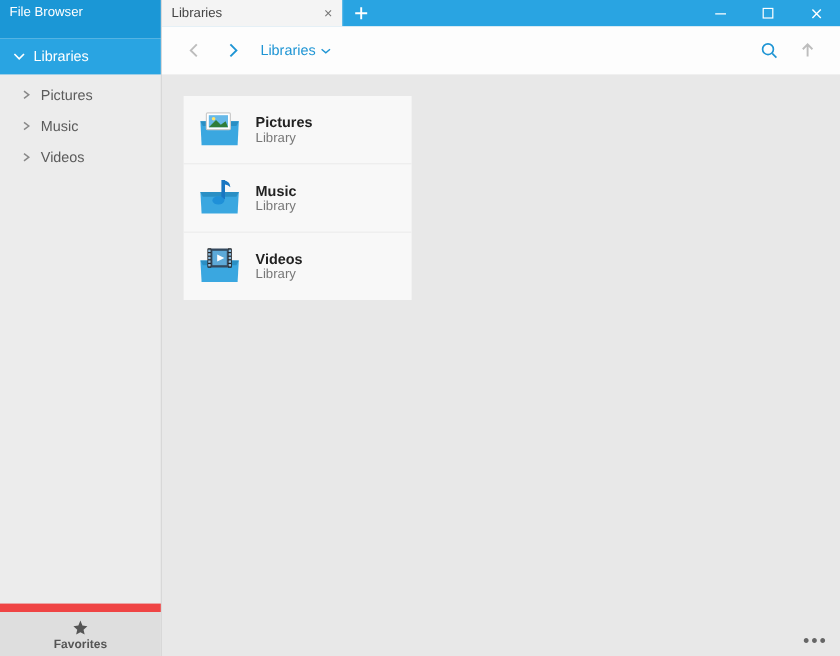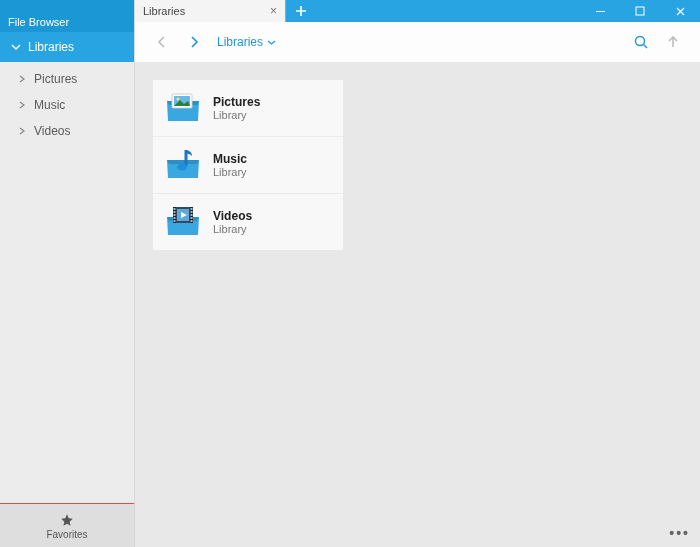--- a/index.html
+++ b/index.html
@@ -27,21 +27,21 @@
     flex-direction: column;
     background: #ececec;
     border-right: 1px solid #d8d8d8;
   }
   .sidebar-header {
     height: 22px;
     background: #1b97d6;
     color: #fff;
     font-size: 11px;
     display: flex;
-    align-items: flex-start;
+    align-items: flex-end;
     padding: 16px 8px;
   }
   .sidebar-active {
     height: 30px;
     background: #29a4e2;
     color: #fff;
     display: flex;
     align-items: center;
     padding: 0 10px;
     font-size: 12px;
@@ -69,23 +69,24 @@
   .sidebar-item .chev {
     width: 12px;
     display: inline-flex;
     align-items: center;
     justify-content: center;
     margin-right: 6px;
     color: #888;
   }
   .sidebar-bottom {
     height: 44px;
-    border-top: 1px solid #ef4444;
+    border-top: 7px solid #ef4444;
     background: #dedede;
     display: flex;
+    font-weight: bold;
   }
   .sb-btn {
     flex: 1;
     display: flex;
     flex-direction: column;
     align-items: center;
     justify-content: center;
     gap: 1px;
     font-size: 10px;
     color: #555;

